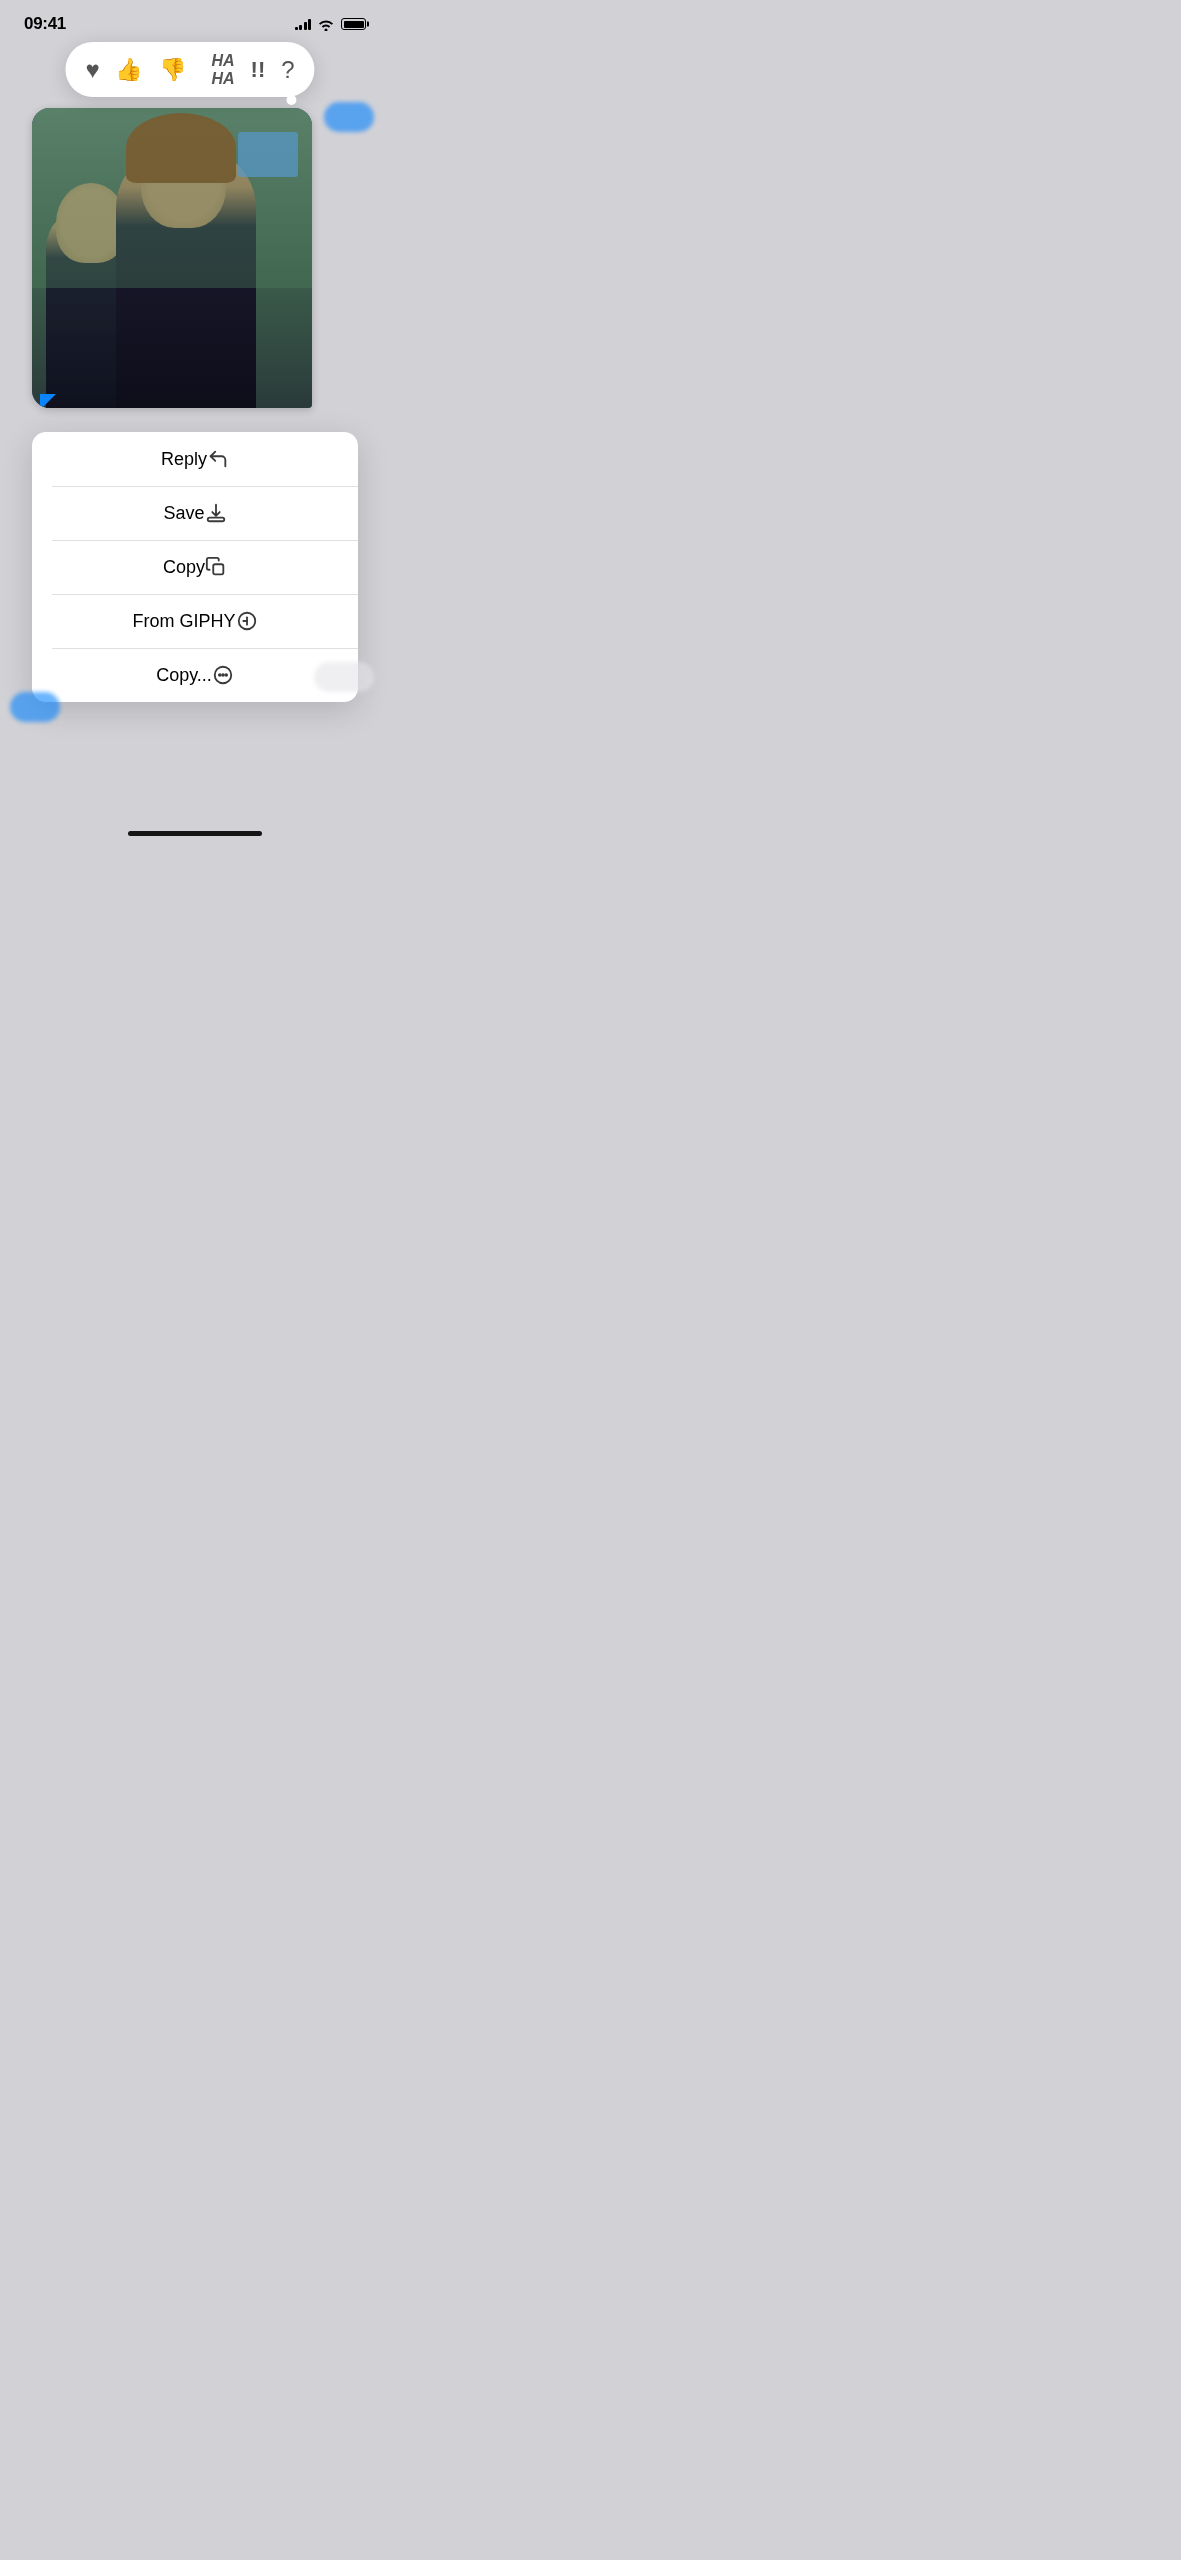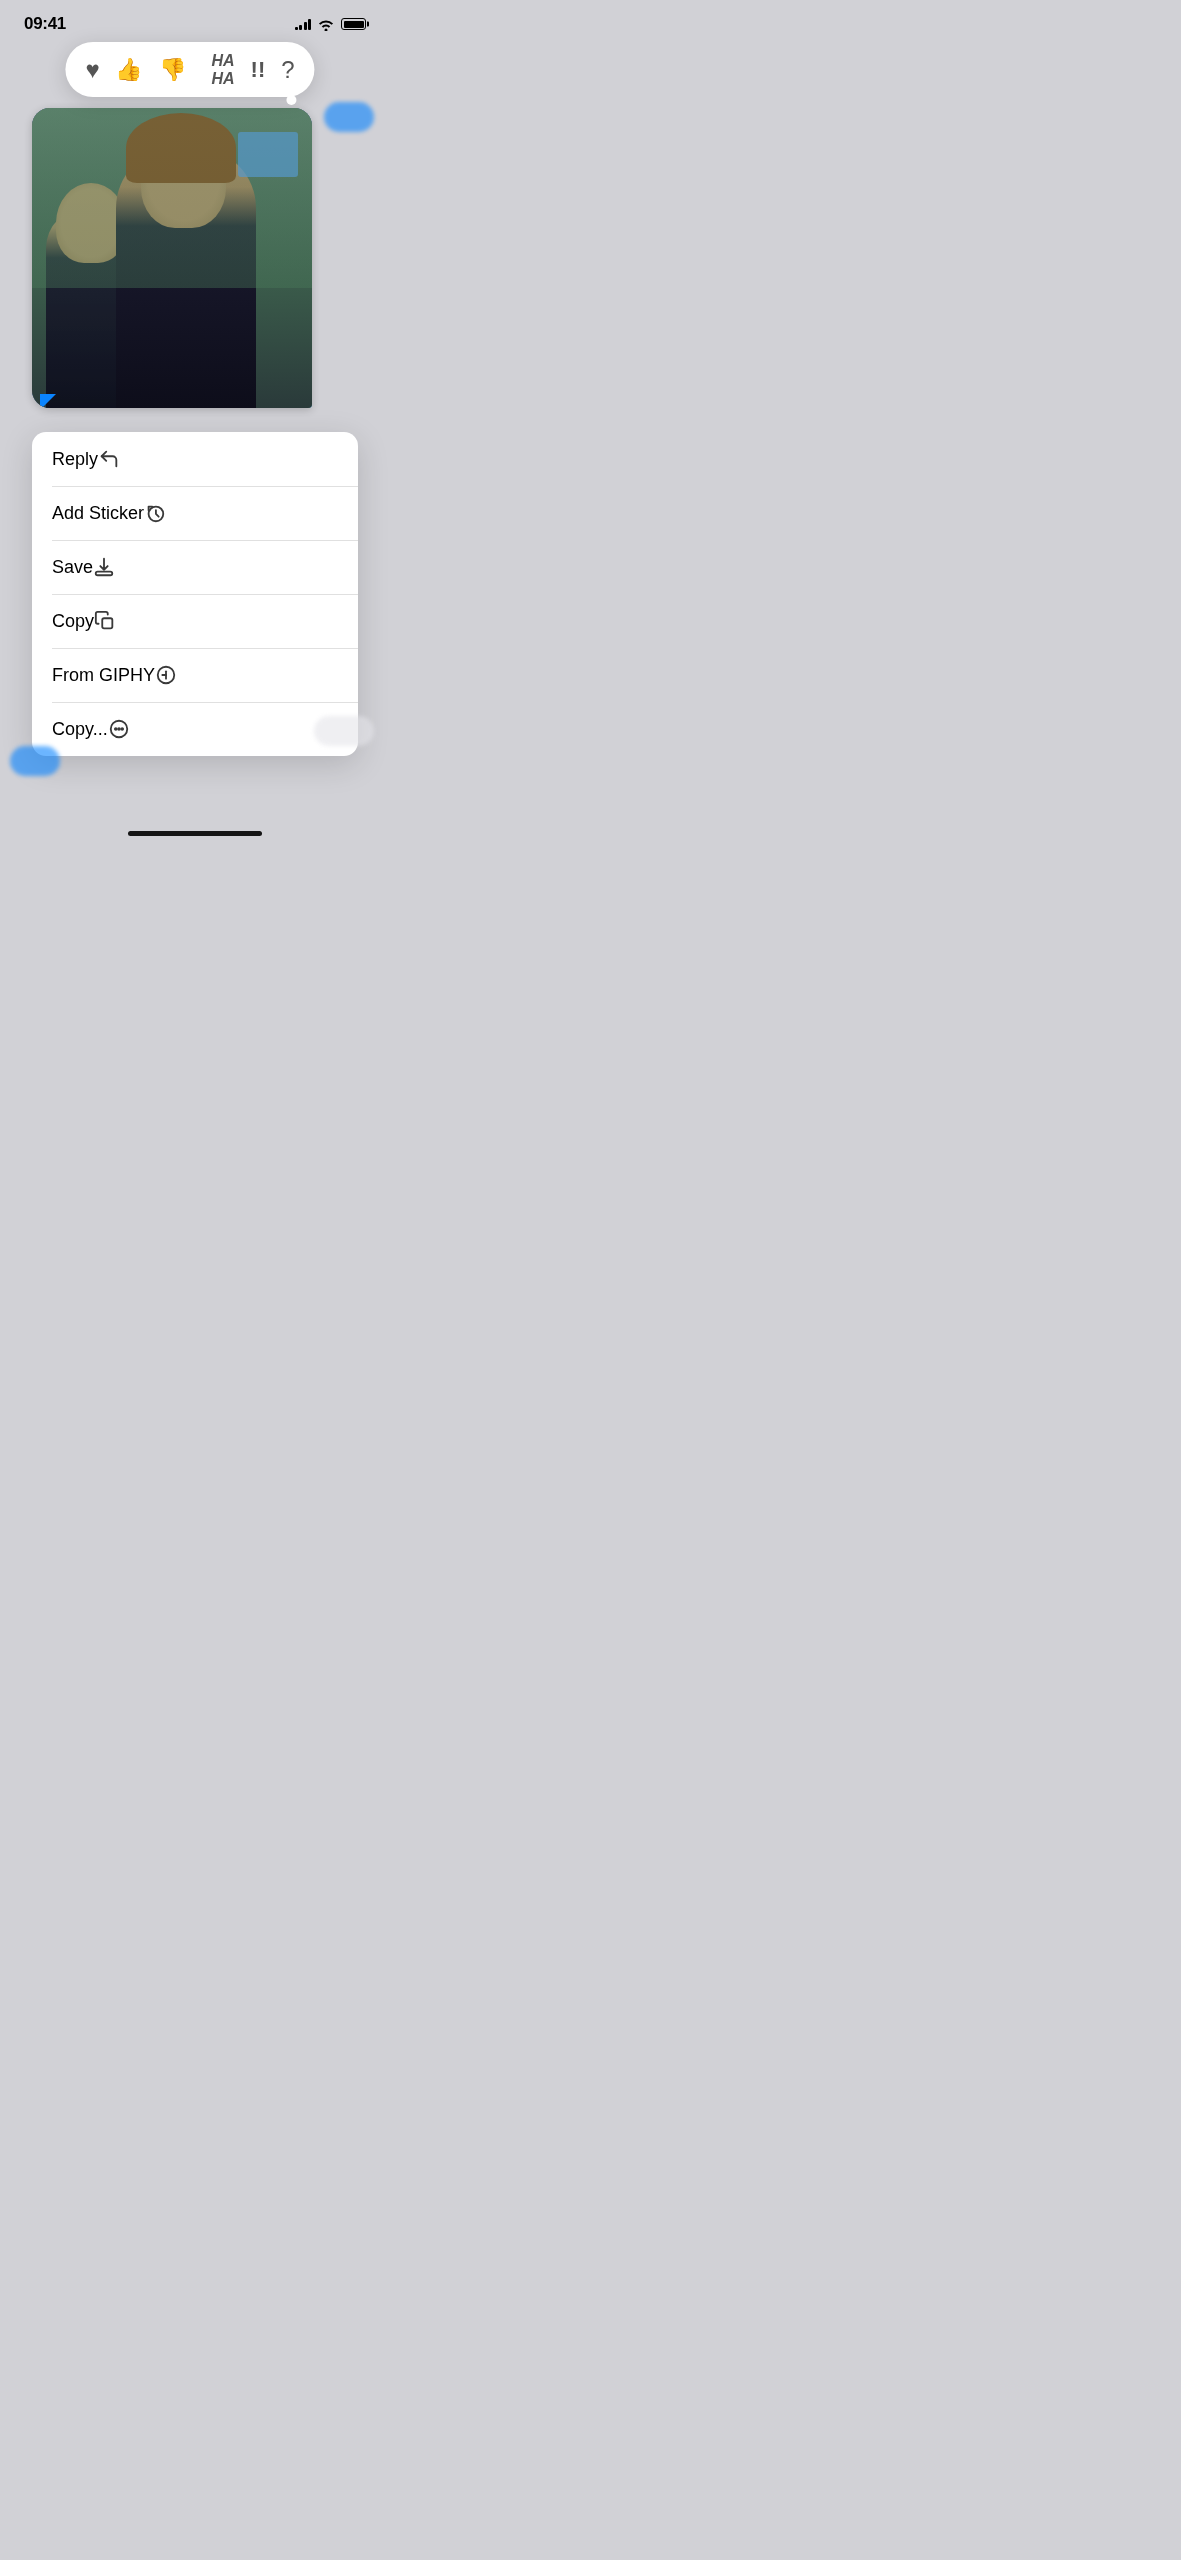--- a/index.html
+++ b/index.html
@@ -242,21 +242,21 @@
     .context-menu {
       background: white;
       border-radius: 14px;
       overflow: hidden;
       margin: 24px 16px 0;
       box-shadow: 0 8px 32px rgba(0,0,0,0.15);
     }
 
     .menu-item {
       display: flex;
-      justify-content: flex-start;
+      justify-content: center;
       align-items: center;
       padding: 16px 20px;
       cursor: pointer;
       position: relative;
     }
 
     .menu-item:not(:last-child)::after {
       content: '';
       position: absolute;
       bottom: 0;
@@ -367,28 +367,20 @@
   <div class="context-menu">
 
     <div class="menu-item">
       <span class="menu-item-label">Reply</span>
       <svg class="icon-svg" viewBox="0 0 24 24" fill="none" stroke="#3a3a3a" stroke-width="2" stroke-linecap="round" stroke-linejoin="round">
         <polyline points="9 14 4 9 9 4"></polyline>
         <path d="M20 20v-7a4 4 0 00-4-4H4"></path>
       </svg>
     </div>
 
-    <div class="menu-item">
-      <span class="menu-item-label">Add Sticker</span>
-      <svg class="icon-svg" viewBox="0 0 24 24" fill="none" stroke="#3a3a3a" stroke-width="2" stroke-linecap="round" stroke-linejoin="round">
-        <circle cx="13" cy="13" r="8"></circle>
-        <path d="M5 5h4M5 5v4"></path>
-        <path d="M13 9v4l3 3"></path>
-      </svg>
-    </div>
 
     <div class="menu-item">
       <span class="menu-item-label">Save</span>
       <svg class="icon-svg" viewBox="0 0 24 24" fill="none" stroke="#3a3a3a" stroke-width="2" stroke-linecap="round" stroke-linejoin="round">
         <path d="M12 15V3m0 12l-4-4m4 4l4-4"></path>
         <rect x="3" y="17" width="18" height="4" rx="2"></rect>
       </svg>
     </div>
 
     <div class="menu-item">

